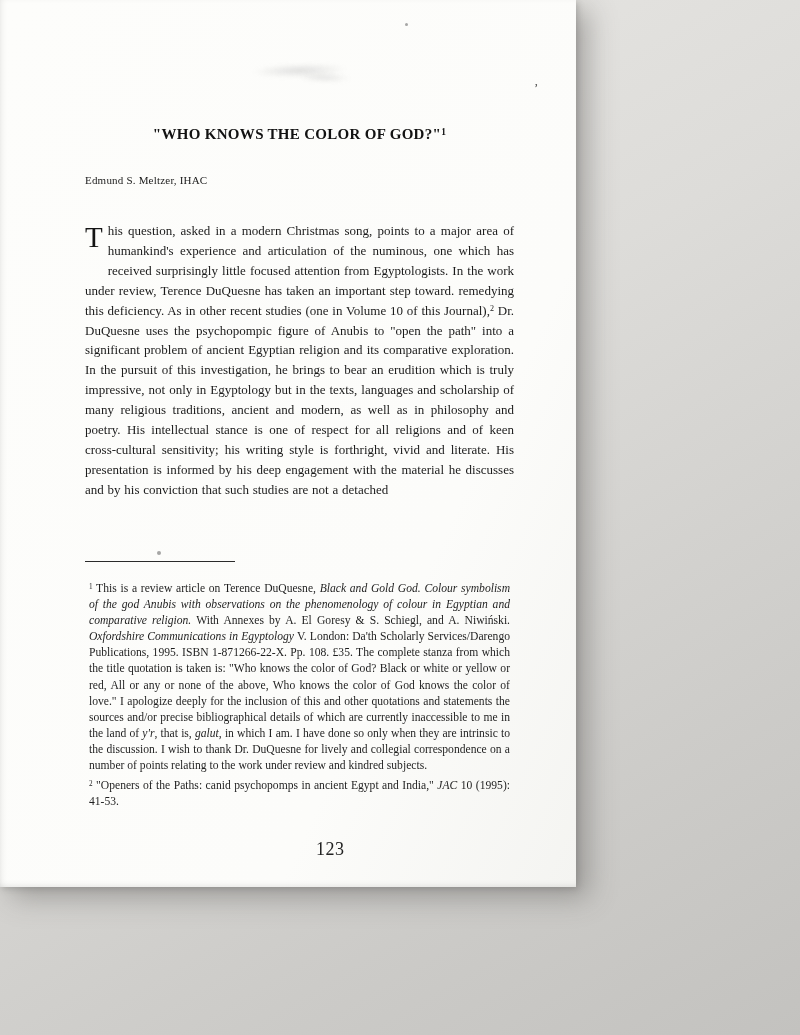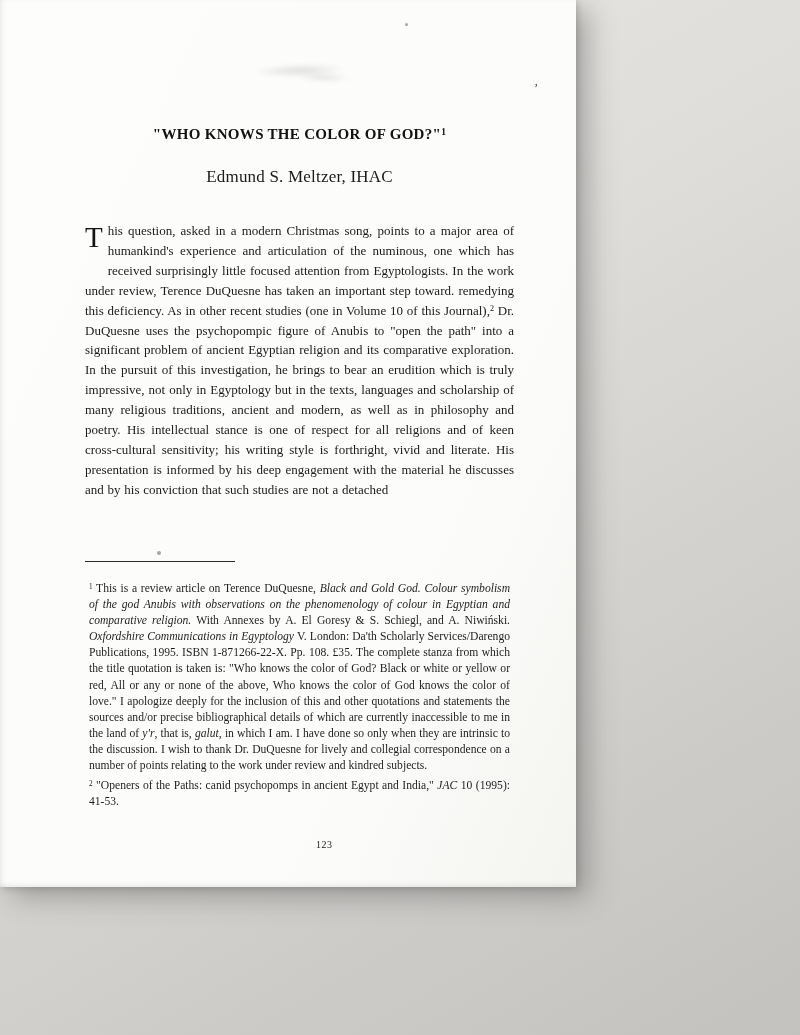--- a/index.html
+++ b/index.html
@@ -38,25 +38,25 @@
     width: 100%;
     text-align: center;
     font-size: 15px;
     font-weight: bold;
     letter-spacing: 0.3px;
     color: #121212;
   }
 
   .author {
     position: absolute;
-    top: 167px;
+    top: 174px;
     left: 0;
     width: 100%;
-    text-align: center;
-    font-size: 17px;
+    text-align: left;
+    font-size: 11px;
     letter-spacing: 0.2px;
     color: #1a1a1a;
   }
 
   .body-text {
     position: absolute;
     top: 221px;
     left: 0;
     width: 100%;
     margin: 0;
@@ -105,21 +105,21 @@
     text-align: justify;
     font-size: 11.6px;
     line-height: 16.1px;
     color: #1e1e1e;
   }
 
   .page-number {
     position: absolute;
     left: 316px;
     top: 839px;
-    font-size: 10px;
+    font-size: 18px;
     letter-spacing: 0.5px;
     color: #222;
   }
 
   
   .smudge {
     position: absolute;
     border-radius: 50%;
     filter: blur(2px);
     pointer-events: none;

